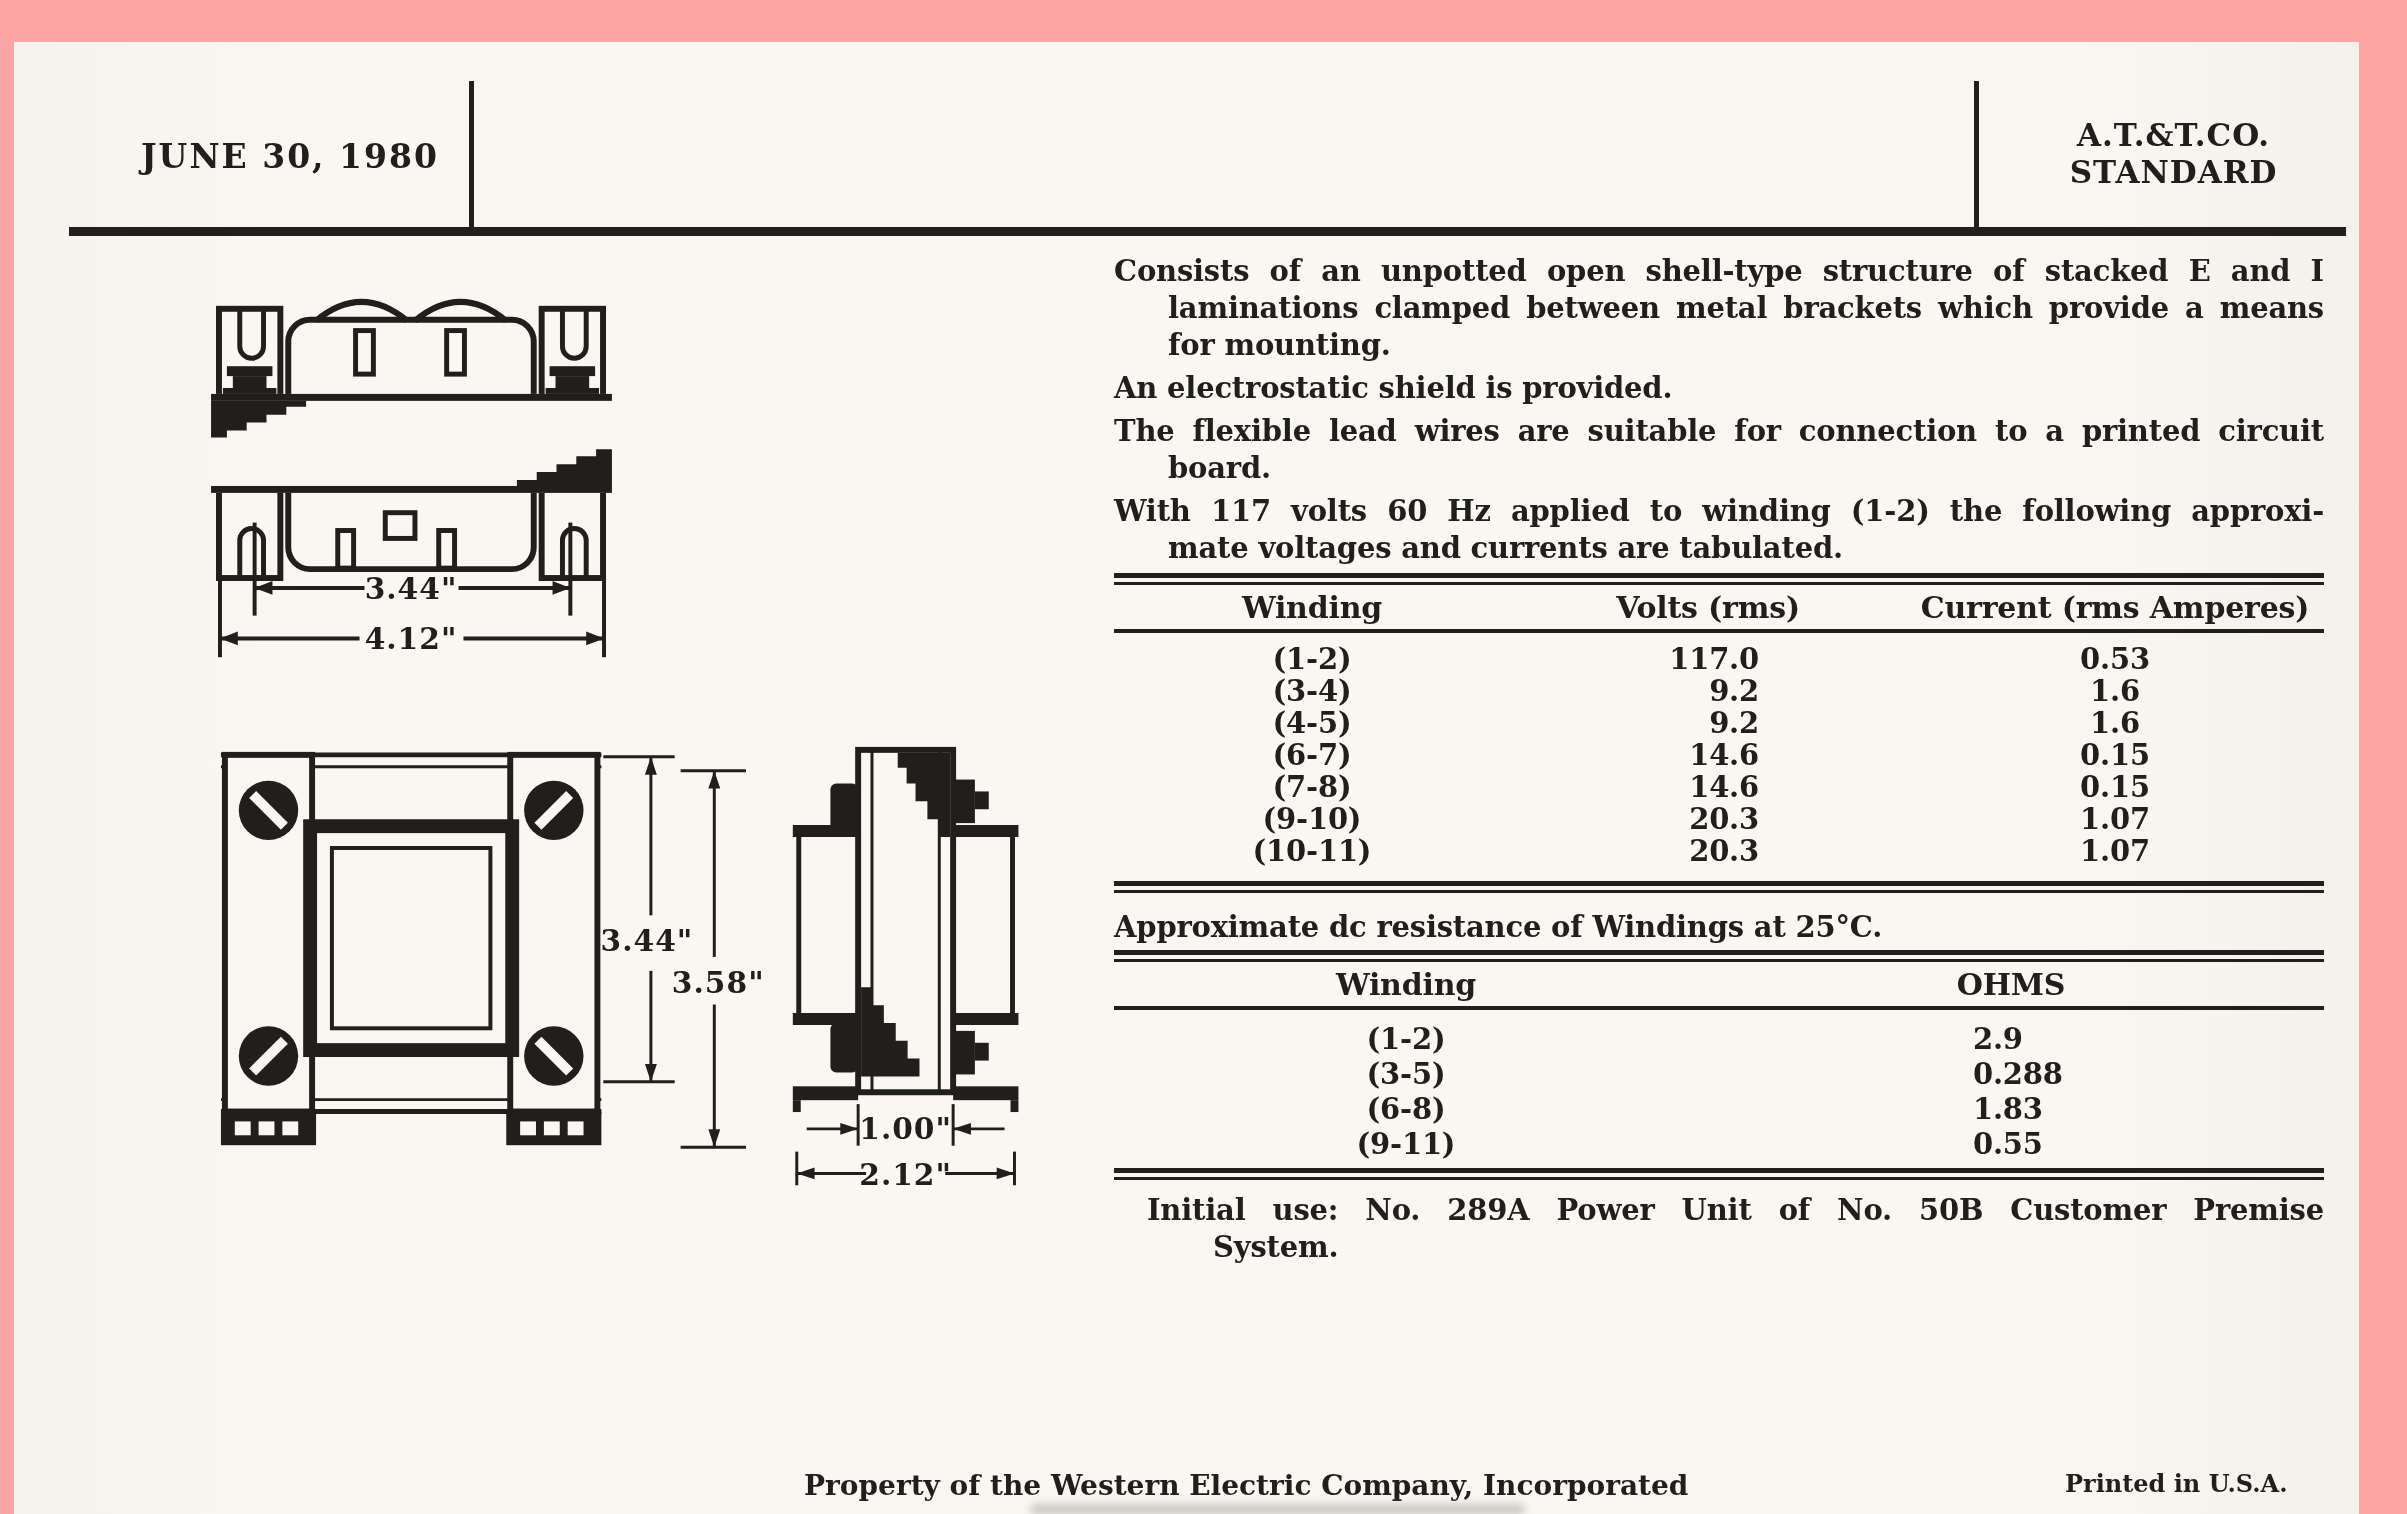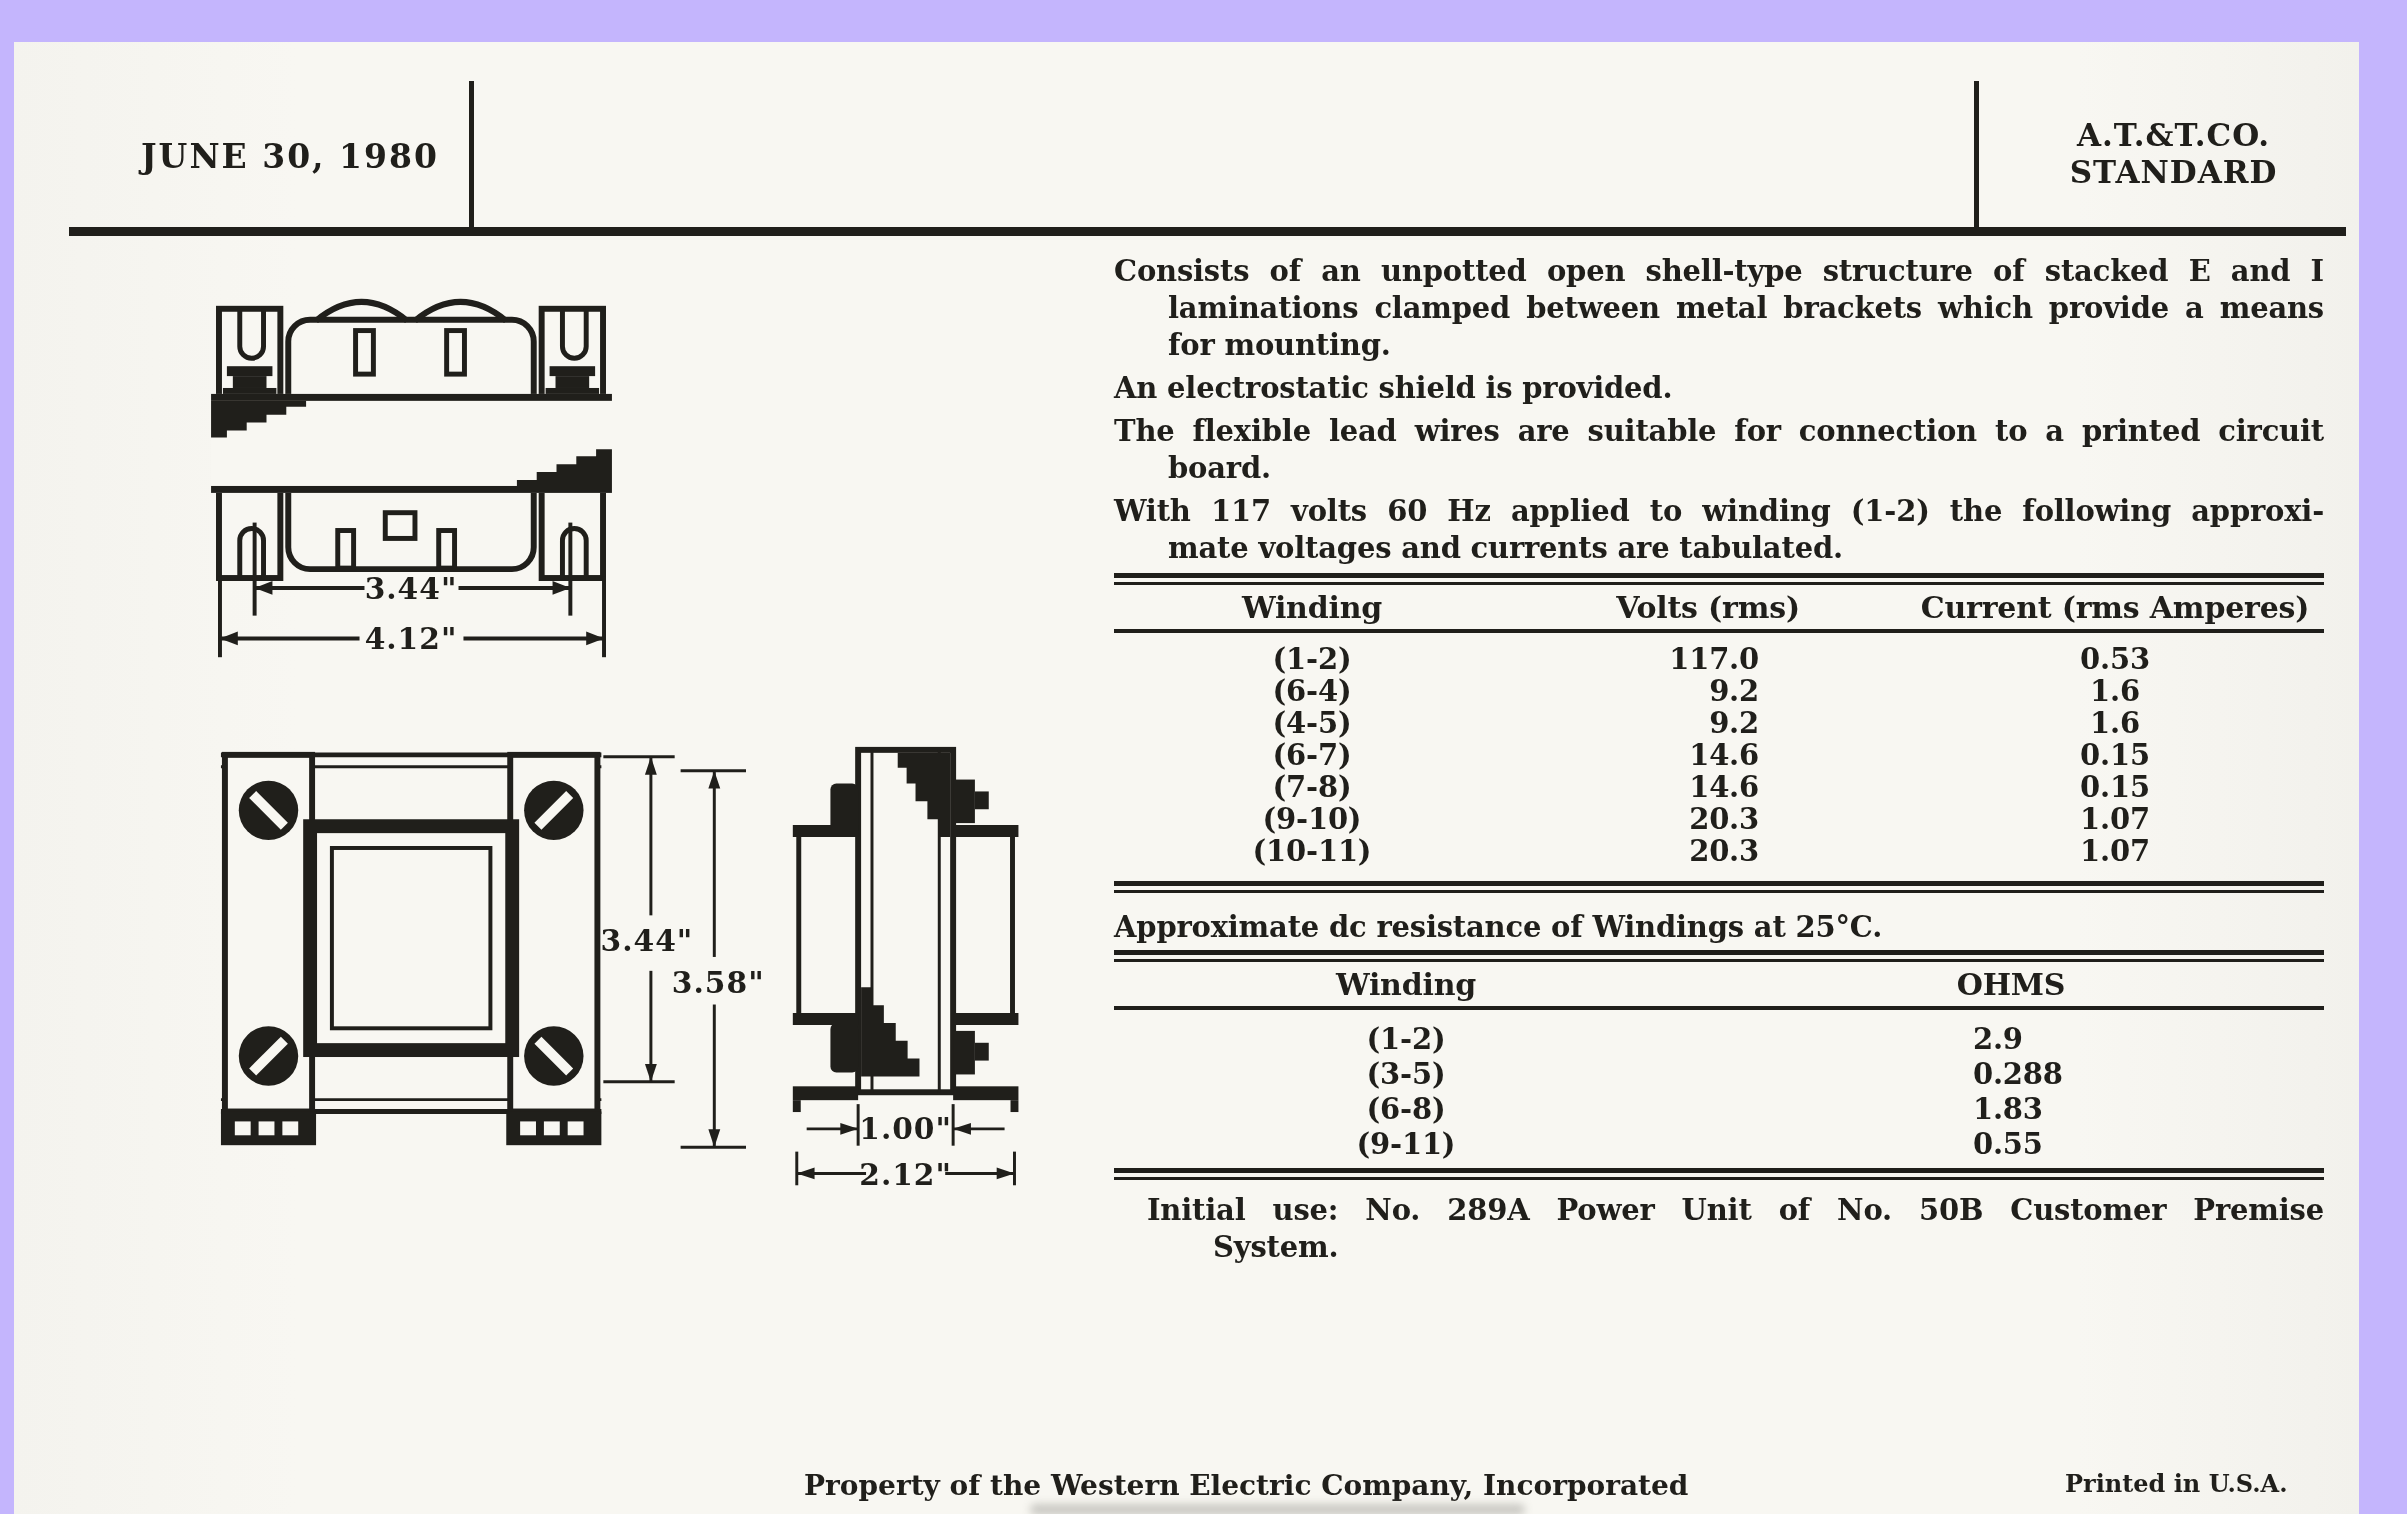--- a/index.html
+++ b/index.html
@@ -1,18 +1,18 @@
 <!DOCTYPE html>
 <html><head>
 <meta charset="utf-8">
 <style>
   html,body{margin:0;padding:0;background:#0b0b0b;}
   .stage{
     position:relative;width:2408px;height:1515px;overflow:hidden;
-    background:#c4b5fd;
+    background:#fca5a5;
     font-family:"DejaVu Serif", serif;
     font-weight:bold;color:#201f1b;
   }
   .page{
     position:absolute;left:14px;top:42px;width:2345px;height:1473px;
     background:linear-gradient(90deg,#f4f3ee 0%, #f8f7f2 12%, #f8f7f2 88%, #f2f1ec 100%);
   }
   .abs{position:absolute;}
   
   .date{left:141px;top:137px;font-size:33px;letter-spacing:2px;white-space:nowrap;}
@@ -259,21 +259,21 @@
         <span>Current (rms Amperes)</span>
       </div>
       <div class="rule"></div>
       <div class="t1rows">
         <div class="t1row">
             <span class="c0">(1-2)</span>
             <span class="c1">117.0</span>
             <span class="c2">0.53</span>
           </div>
         <div class="t1row">
-            <span class="c0">(6-4)</span>
+            <span class="c0">(3-4)</span>
             <span class="c1">9.2</span>
             <span class="c2">1.6</span>
           </div>
         <div class="t1row">
             <span class="c0">(4-5)</span>
             <span class="c1">9.2</span>
             <span class="c2">1.6</span>
           </div>
         <div class="t1row">
             <span class="c0">(6-7)</span>

